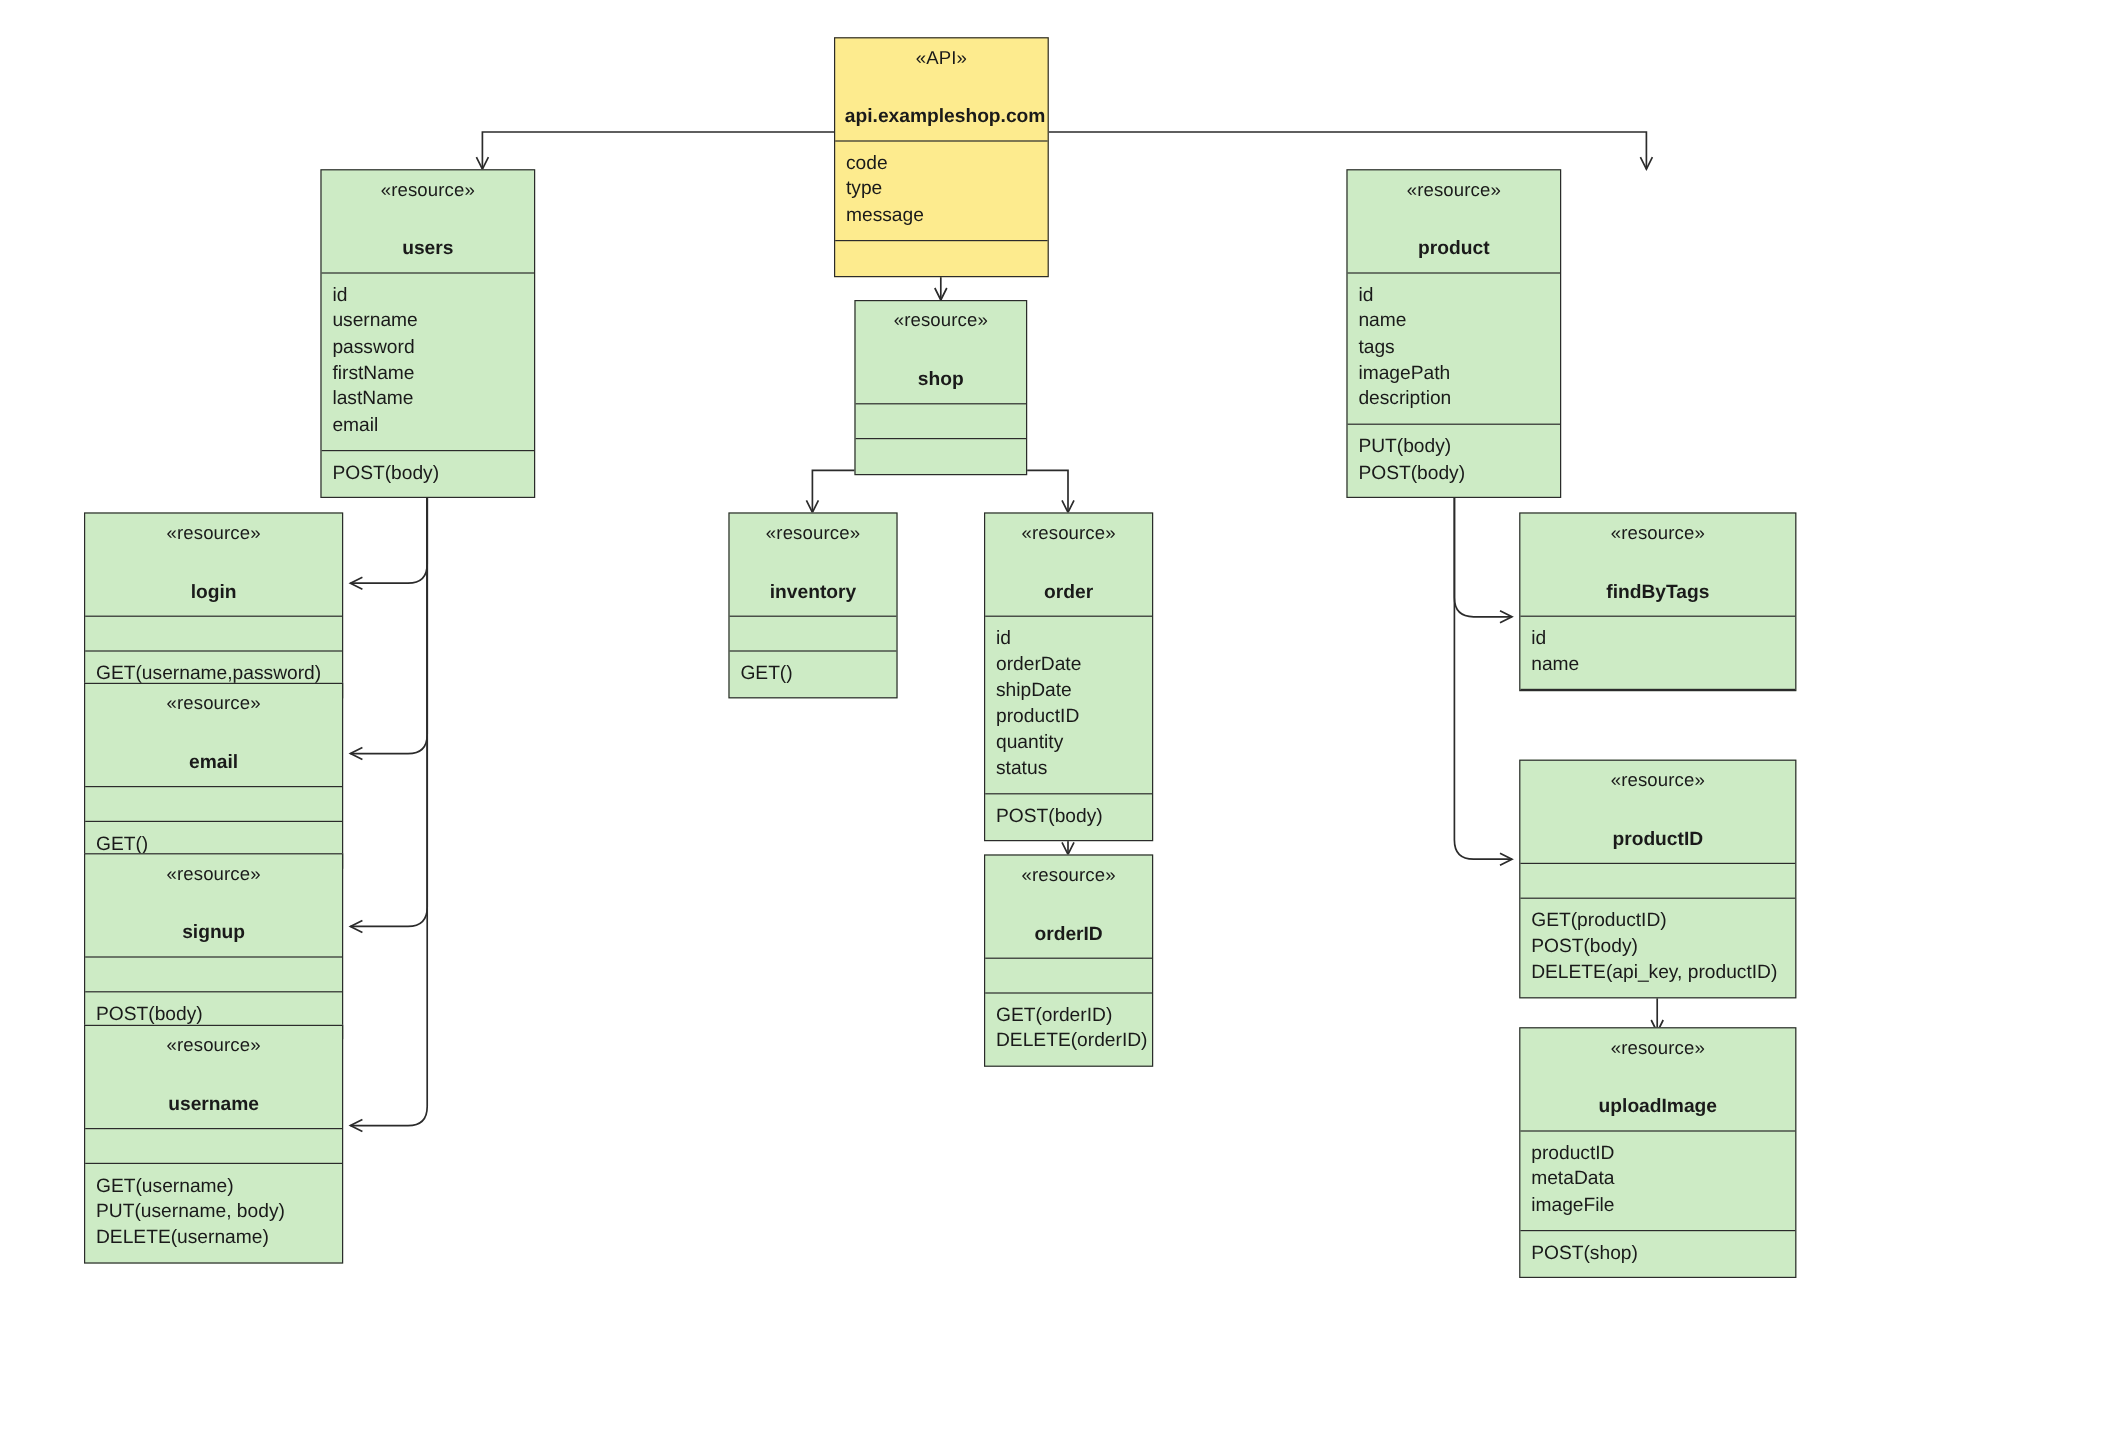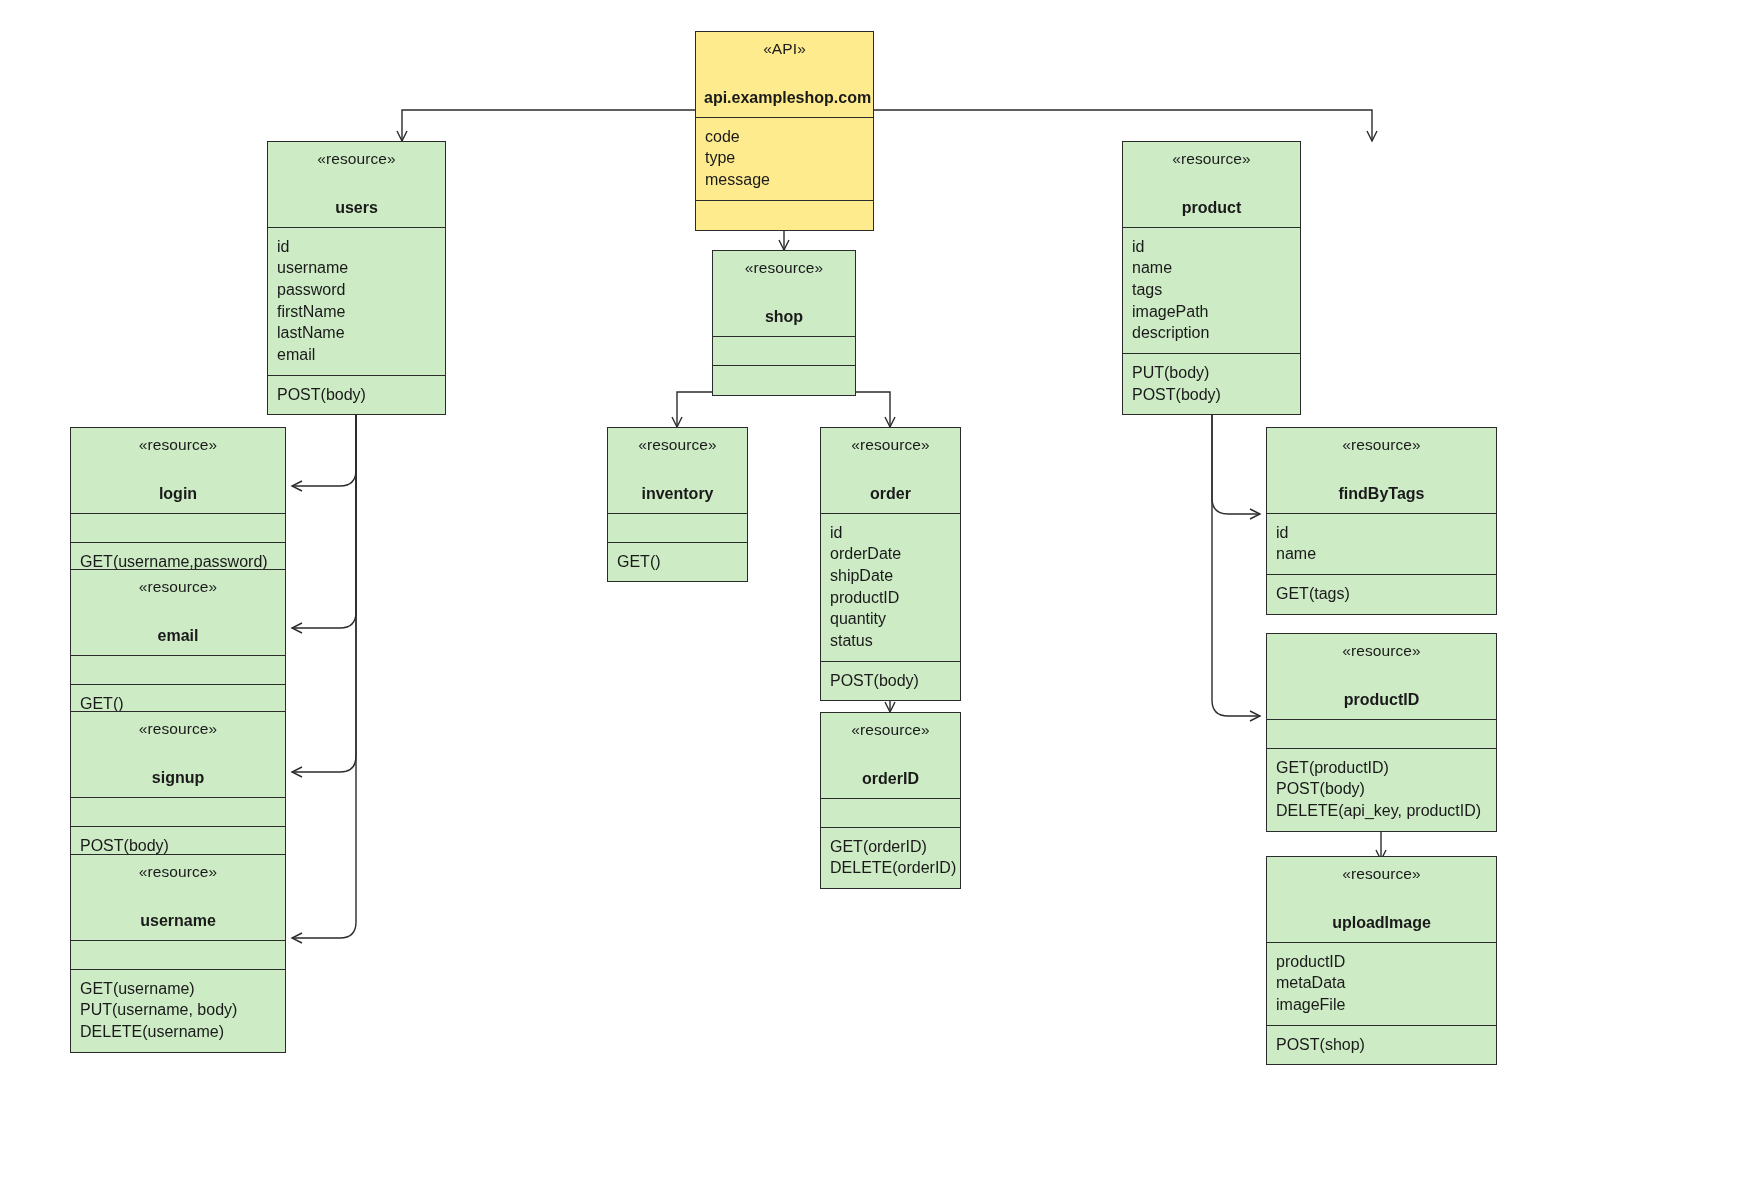--- a/index.html
+++ b/index.html
@@ -206,21 +206,20 @@
 POST(body)</div>
   </div>
 
   <div class="uml" style="left:1266px;top:427px;width:231px;">
     <div class="hdr">
       <div class="stereo">«resource»</div>
       <div class="nm">findByTags</div>
     </div>
     <div class="cell">id
 name</div>
-    <div class="cell last">GET(tags)</div>
   </div>
 
   <div class="uml" style="left:1266px;top:633px;width:231px;">
     <div class="hdr">
       <div class="stereo">«resource»</div>
       <div class="nm">productID</div>
     </div>
     <div class="cell empty"></div>
     <div class="cell last">GET(productID)
 POST(body)

